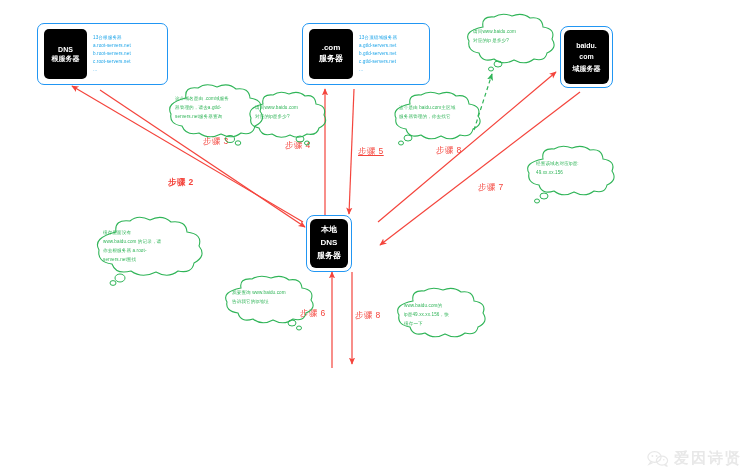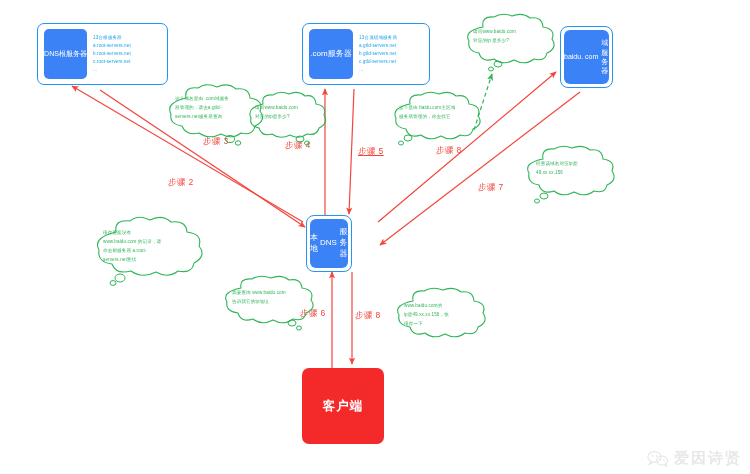--- a/index.html
+++ b/index.html
@@ -11,23 +11,23 @@
   #stage{position:absolute;inset:0;width:750px;height:474px;}
   svg.layer{position:absolute;left:0;top:0;width:750px;height:474px;overflow:visible;}
   .node{position:absolute;box-sizing:border-box;}
 
   
   .srvcard{
     border:1.4px solid #2196f3;border-radius:7px;background:#ffffff;
     display:flex;align-items:center;padding:5px 6px;gap:6px;
   }
   .srvchip{
-    background:#3b82f6;border-radius:5px;color:#ffffff;
-    display:flex;align-items:center;justify-content:center;
-    text-align:center;line-height:1.35;font-weight:400;flex:none;
+    background:#000000;border-radius:5px;color:#ffffff;
+    display:flex;flex-direction:column;align-items:center;justify-content:center;
+    text-align:center;line-height:1.35;font-weight:700;flex:none;
   }
   .srvchip span{display:block;}
   .srvlist{
     color:#1aa3e8;font-size:4.6px;line-height:1.72;white-space:pre-line;
     letter-spacing:.1px;
   }
 
   
   .localdns{
     border:1.4px solid #2196f3;border-radius:8px;background:#ffffff;
@@ -128,26 +128,23 @@
   </div>
 
   <div class="node localdns" style="left:306px;top:215px;width:46px;height:57px;">
     <div class="srvchip">
       <span>本地</span>
       <span>DNS</span>
       <span>服务器</span>
     </div>
   </div>
 
-  <div class="node client" style="left:302px;top:368px;width:82px;height:76px;">
-    <span>客户端</span>
-  </div>
 
   <div class="step" style="left:300px;top:308px;">步骤 6</div>
-  <div class="step" style="left:168px;top:177px;">步骤 2</div>
+  <div class="step" style="left:168px;top:177px;font-weight:bold;">步骤 2</div>
   <div class="step" style="left:203px;top:136px;">步骤 3</div>
   <div class="step" style="left:285px;top:140px;">步骤 4</div>
   <div class="step" style="left:358px;top:146px;text-decoration:underline;">步骤 5</div>
   <div class="step" style="left:436px;top:145px;">步骤 8</div>
   <div class="step" style="left:478px;top:182px;">步骤 7</div>
   <div class="step" style="left:355px;top:310px;">步骤 8</div>
 
   <div class="cloud" style="left:86px;top:216px;width:125px;height:68px;">
     <svg width="125" height="68" viewBox="0 0 125 68">
       <path d="M30 16 Q28 3 44 5 Q52 -2 64 4 Q76 -2 85 6 Q100 4 101 16 Q117 18 113 30 Q121 40 108 47 Q106 58 92 55 Q82 63 70 56 Q56 63 45 55 Q30 59 26 48 Q11 46 13 34 Q6 22 30 16 Z" fill="none" stroke="#2fb457" stroke-width="1.1"></path>

